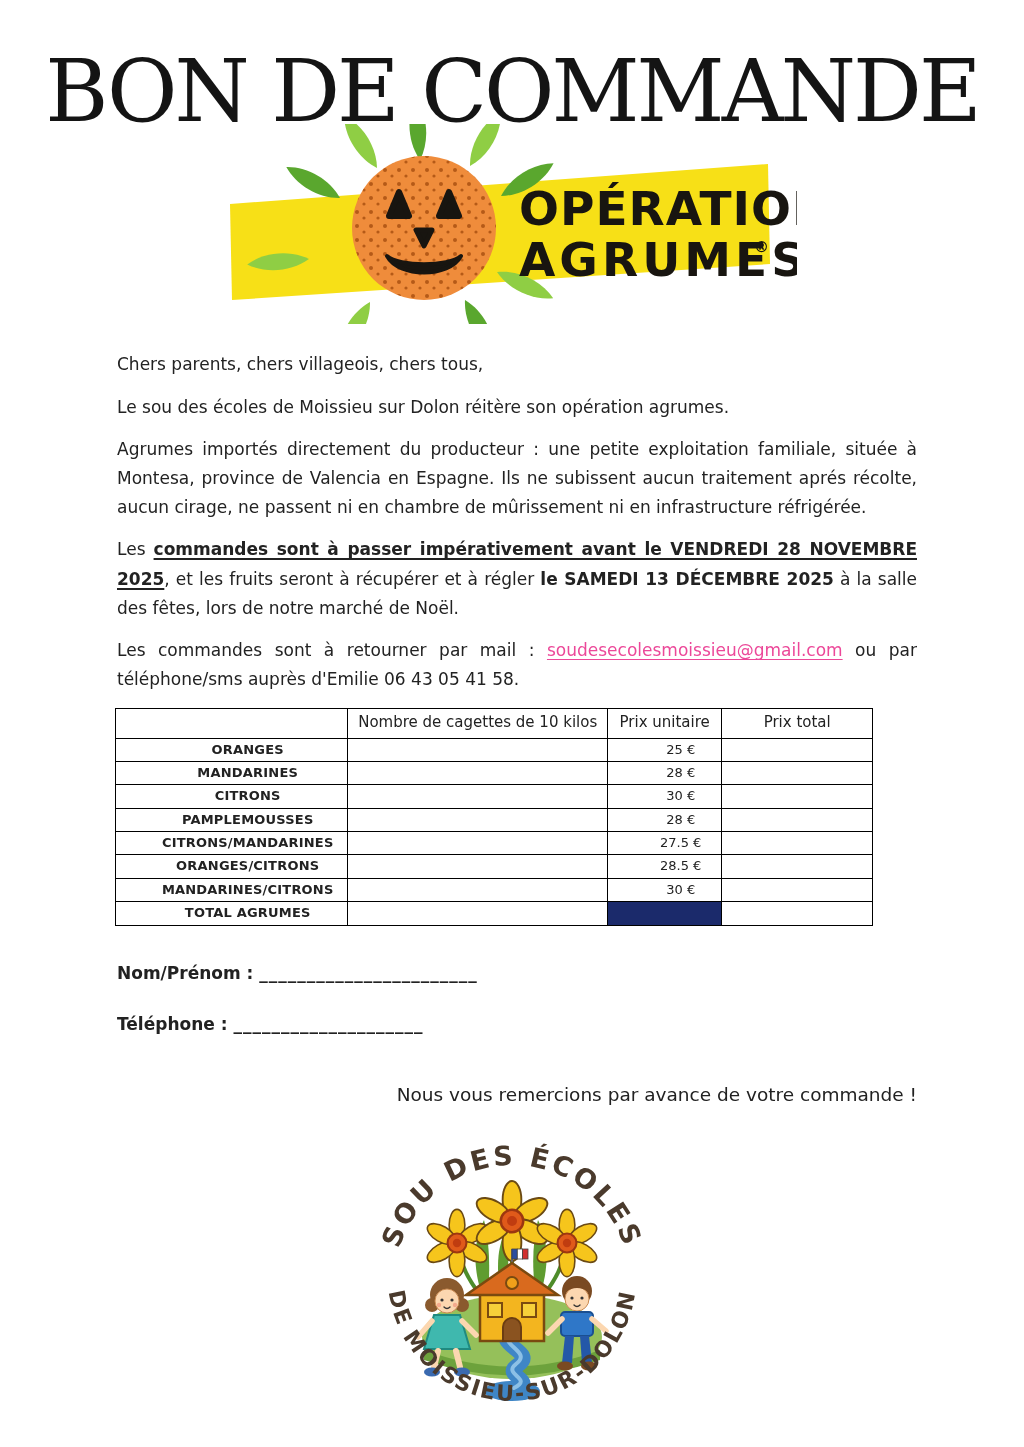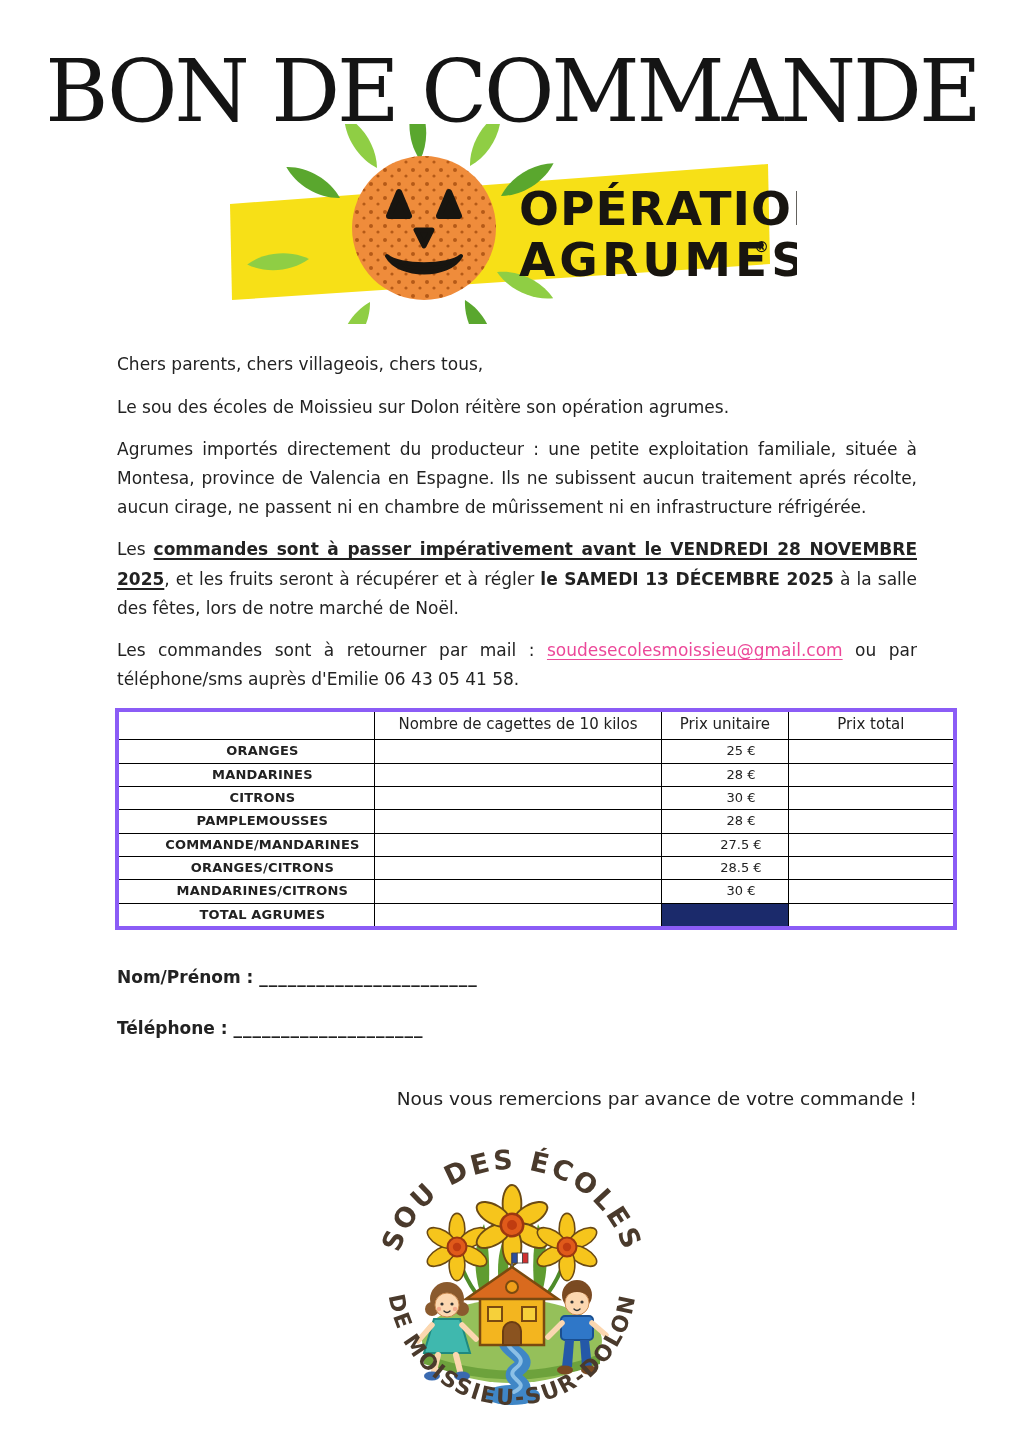--- a/index.html
+++ b/index.html
@@ -29,24 +29,24 @@
   
   .content { width:800px; margin:26px auto 0 117px; font-size:17px; line-height:1.72; color:#222; }
   .content p { margin-bottom:13px; }
   .content .justify { text-align:justify; }
   .bold { font-weight:bold; }
   .bold-underline { font-weight:bold; text-decoration:underline; text-decoration-thickness:2px; text-underline-offset:3px; }
   a.email-link { color:#ec4899; text-decoration:underline; text-underline-offset:3px; }
 
   
   table.price-table {
-    width:842px;
+    width:758px;
     margin:11px 0 0 -2px;
     border-collapse:collapse;
-    border:4px solid #8b5cf6;
+    border:1px solid #8b5cf6;
     table-layout:fixed;
   }
   table.price-table th, table.price-table td {
     border:1px solid #000;
     text-align:center;
     vertical-align:middle;
     overflow:hidden;
     white-space:nowrap;
   }
   table.price-table th { height:30px; font-weight:normal; font-size:15px; }
@@ -157,21 +157,21 @@
             <td class="unit-price">30 €</td>
             <td></td>
           </tr>
           <tr>
             <td class="fruit-name">PAMPLEMOUSSES</td>
             <td></td>
             <td class="unit-price">28 €</td>
             <td></td>
           </tr>
           <tr>
-            <td class="fruit-name">COMMANDE/MANDARINES</td>
+            <td class="fruit-name">CITRONS/MANDARINES</td>
             <td></td>
             <td class="unit-price">27.5 €</td>
             <td></td>
           </tr>
           <tr>
             <td class="fruit-name">ORANGES/CITRONS</td>
             <td></td>
             <td class="unit-price">28.5 €</td>
             <td></td>
           </tr>

